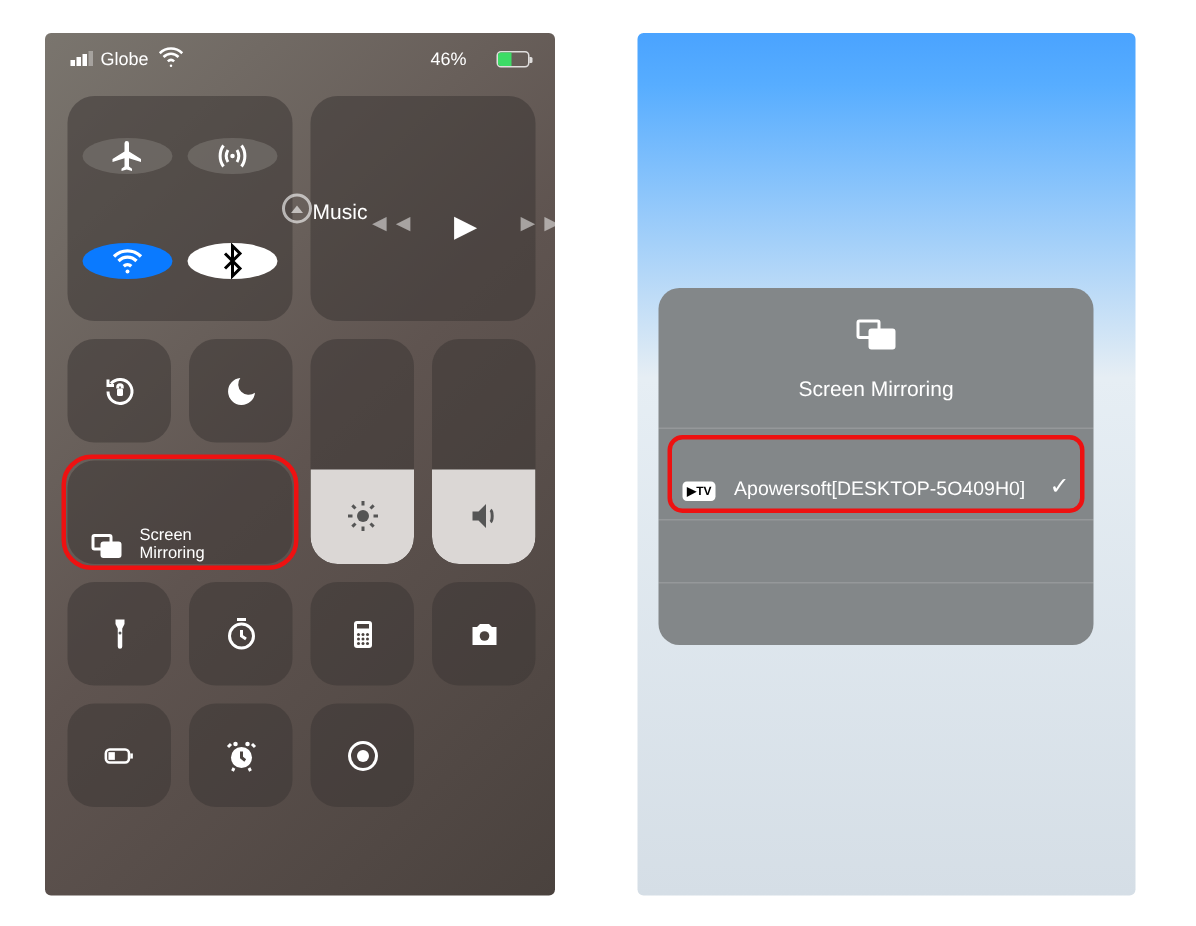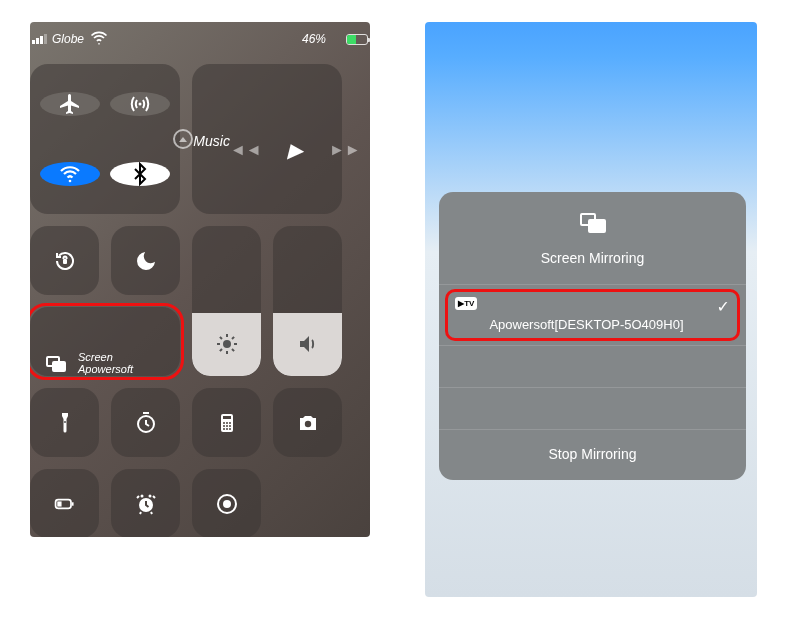--- a/index.html
+++ b/index.html
@@ -9,27 +9,26 @@
     background: #fff;
     font-family: -apple-system, "Helvetica Neue", Arial, sans-serif;
     display: flex;
     gap: 55px;
     padding: 22px 30px;
   }
 
   
   .phone-left {
     width: 340px;
-    height: 515px;
+    height: 575px;
     background: linear-gradient(135deg, #7a756e 0%, #5f5450 50%, #4a423e 100%);
     border-radius: 4px;
     position: relative;
     overflow: hidden;
-    padding: 6px 0 0;
-    font-style: italic;
+    padding: 6px 15px 0;
   }
   .status-bar {
     height: 22px;
     display: flex;
     justify-content: space-between;
     align-items: center;
     color: #fff;
     font-size: 12px;
     padding: 0 2px;
   }
@@ -125,30 +124,30 @@
   
   .phone-right {
     width: 332px;
     height: 575px;
     position: relative;
     border-radius:4px;
     overflow:hidden;
     background: linear-gradient(180deg,#4aa3ff 0%, #57adff 6%, #e6eef4 40%, #d5dee6 100%);
   }
   .sheet{
-    position:absolute; left:14px; right:11px; top:170px;
+    position:absolute; left:14px; right:28px; top:170px;
     background:#838789;
     border-radius:14px;
     padding:20px 0 0;
     color:#fff;
   }
   .sheet-head{ display:flex; flex-direction:column; align-items:center; gap:12px; padding-bottom:18px;}
   .sheet-title{ font-size:14px; }
   .device-row{
-    position:relative; display:flex; align-items:flex-start;
+    position:relative; display:flex; align-items:flex-end;
     padding:12px 16px; gap:12px; font-size:13px;
     border-top:1px solid rgba(255,255,255,.15);
   }
   .tv-badge{
     background:#fff; color:#000; font-size:8px; font-weight:700;
     padding:2px 3px; border-radius:3px;
   }
   .device-name{ flex:1; line-height:1.2;margin-top:20px; }
   .check{ color:#fff; font-size:16px; }
   .device-highlight{
@@ -272,21 +271,21 @@
         </svg>
     </div>
 
     <div class="tile mirror-tile">
       <svg class="ico" viewBox="0 0 24 24" fill="none" stroke="white" stroke-width="2">
           <rect x="3" y="5" width="12" height="9" rx="1"></rect>
           <rect x="9" y="10" width="12" height="9" rx="1" fill="white"></rect>
         </svg>
       <div class="mirror-text">
         <div>Screen</div>
-        <div>Apowersoft</div>
+        <div>Mirroring</div>
       </div>
       <div class="highlight-red"></div>
     </div>
 
     <div class="tile">
       <svg class="ico" viewBox="0 0 24 24" fill="white">
           <path d="M9 2h6v3l-1.5 3v12a1.5 1.5 0 0 1-3 0V8L9 5V2z"></path>
           <circle cx="12" cy="11" r="1" fill="#555"></circle>
         </svg>
     </div>
@@ -361,17 +360,14 @@
     <div class="device-row">
       <span class="tv-badge">▶TV</span>
       <span class="device-name">Apowersoft[DESKTOP-5O409H0]</span>
       <span class="check">✓</span>
       <div class="device-highlight"></div>
     </div>
 
     <div class="blank-row"></div>
     <div class="blank-row"></div>
 
-    <div class="stop-row">
-      <span>Stop Mirroring</span>
-    </div>
   </div>
 </div>
 
 </body></html>

